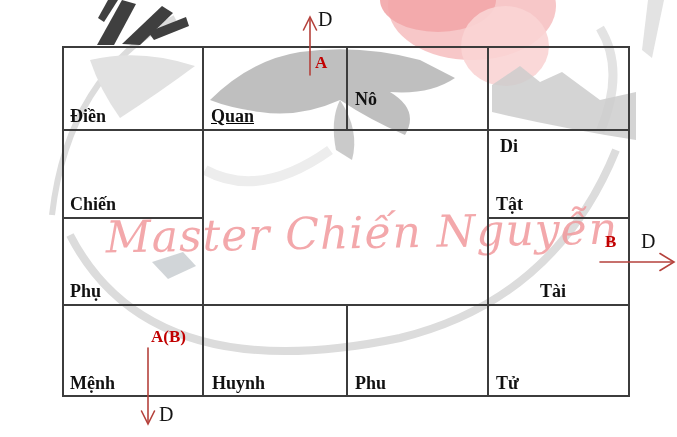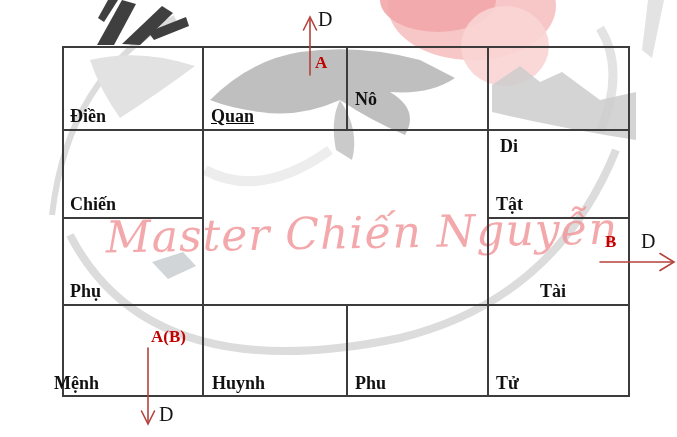--- a/index.html
+++ b/index.html
@@ -104,21 +104,21 @@
   </div>
   <div class="cell" style="left:488px;top:130px;width:142px;height:88px;">
     <span class="plabel">Tật</span>
   </div>
   <div class="cell" style="left:62px;top:218px;width:141px;height:87px;">
     <span class="plabel">Phụ</span>
   </div>
   <div class="cell" style="left:488px;top:218px;width:142px;height:87px;margin-left:44px;">
     <span class="plabel">Tài</span>
   </div>
-  <div class="cell" style="left:46px;top:305px;width:141px;height:92px;">
+  <div class="cell" style="left:62px;top:305px;width:141px;height:92px;">
     <span class="plabel">Mệnh</span>
   </div>
   <div class="cell" style="left:204px;top:305px;width:144px;height:92px;">
     <span class="plabel">Huynh</span>
   </div>
   <div class="cell" style="left:347px;top:305px;width:116px;height:92px;">
     <span class="plabel">Phu</span>
   </div>
   <div class="cell" style="left:488px;top:305px;width:142px;height:92px;">
     <span class="plabel">Tử</span>

